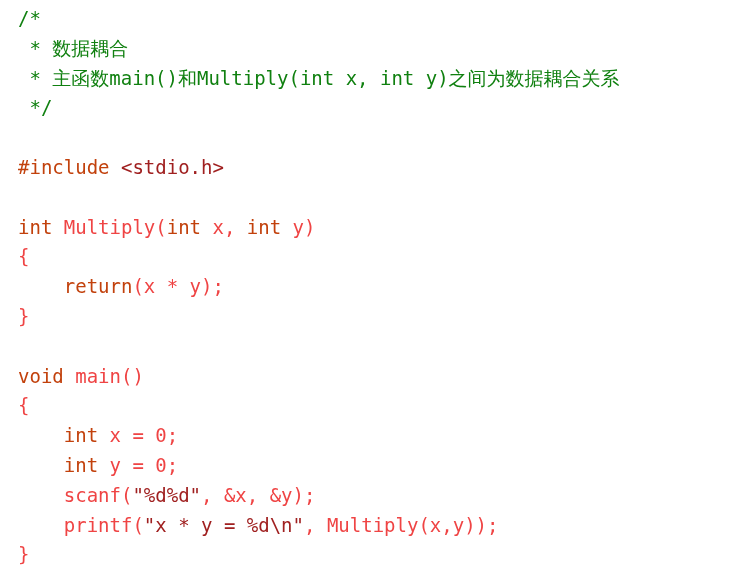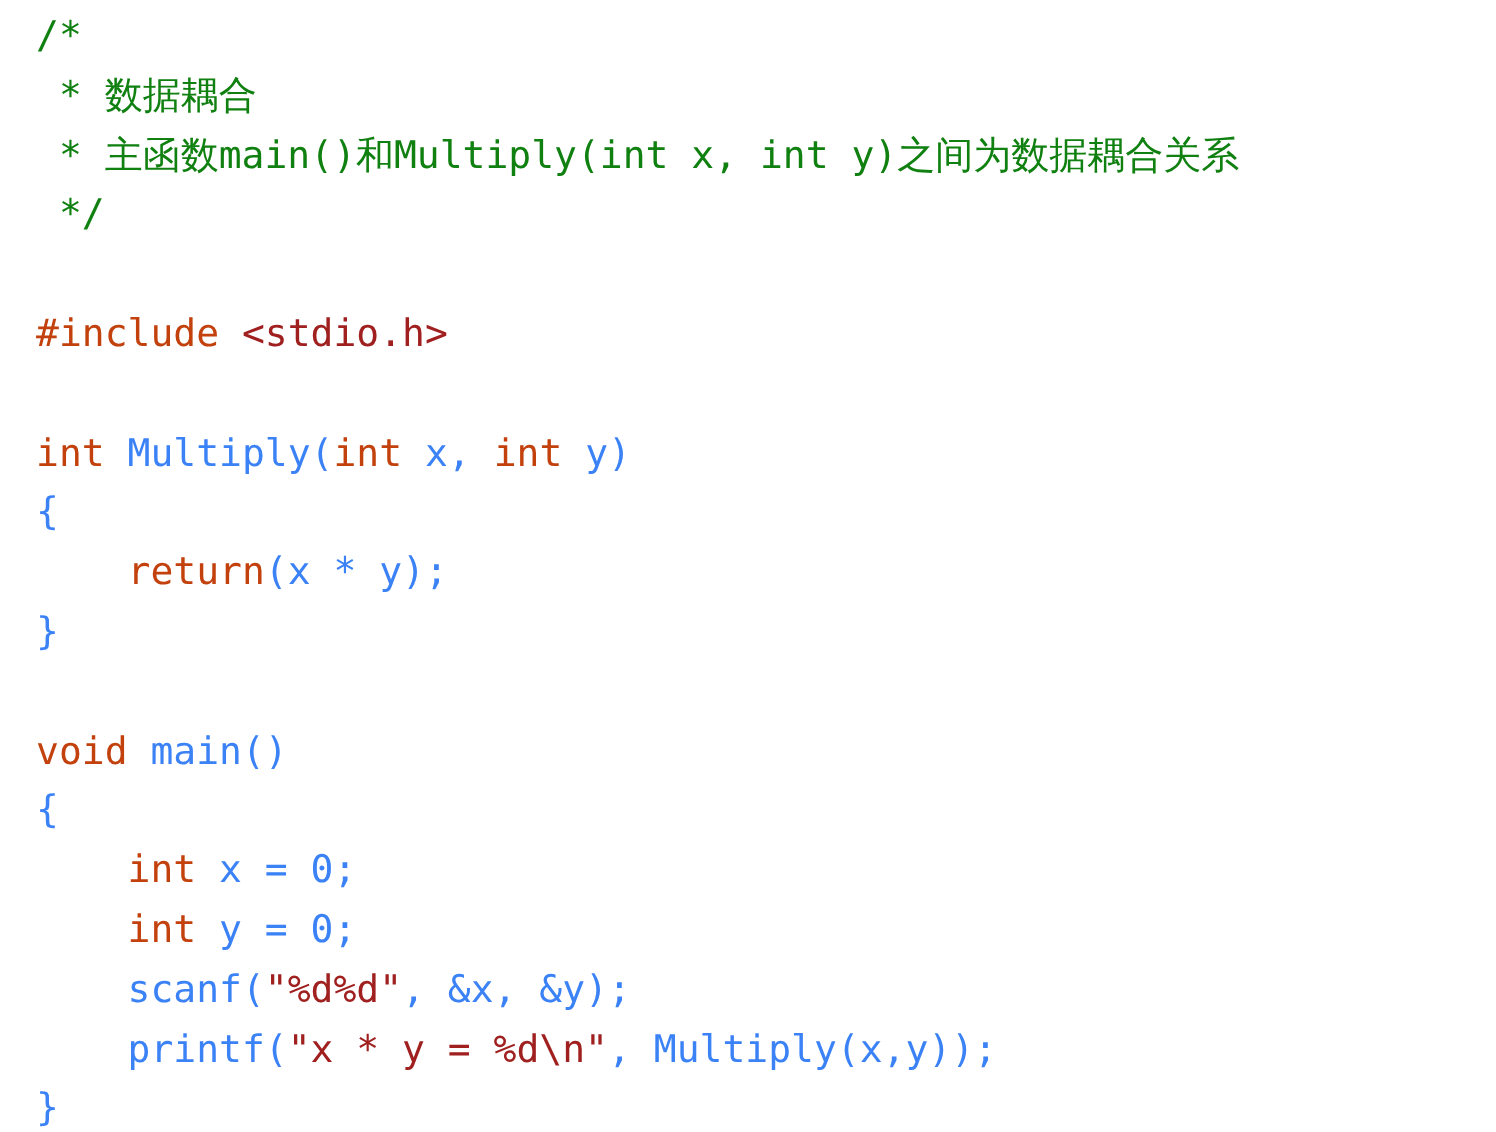--- a/index.html
+++ b/index.html
@@ -21,19 +21,19 @@
     color: #000000;
     -webkit-font-smoothing: antialiased;
   }
   .code-line {
     white-space: pre;
     min-height: 29.8px;
   }
   .tok-comment  { color: #108010; }
   .tok-keyword  { color: #c2410c; }
   .tok-string   { color: #a02020; }
-  .tok-plain    { color: #3b82f6; margin-top: 23px; }
+  .tok-plain    { color: #ef4444; margin-top: 23px; }
   .tok-blank    { display: block; }
 </style>
 </head>
 <body>
 
 <div id="code-listing"><div class="code-line"><span class="tok-comment">/*</span></div><div class="code-line"><span class="tok-comment"> * 数据耦合</span></div><div class="code-line"><span class="tok-comment"> * 主函数main()和Multiply(int x, int y)之间为数据耦合关系</span></div><div class="code-line"><span class="tok-comment"> */</span></div><div class="code-line"><span class="tok-blank">​</span></div><div class="code-line"><span class="tok-keyword">#include </span><span class="tok-string">&lt;stdio.h&gt;</span></div><div class="code-line"><span class="tok-blank">​</span></div><div class="code-line"><span class="tok-keyword">int</span><span class="tok-plain"> Multiply(</span><span class="tok-keyword">int</span><span class="tok-plain"> x, </span><span class="tok-keyword">int</span><span class="tok-plain"> y)</span></div><div class="code-line"><span class="tok-plain">{</span></div><div class="code-line"><span class="tok-plain">    </span><span class="tok-keyword">return</span><span class="tok-plain">(x * y);</span></div><div class="code-line"><span class="tok-plain">}</span></div><div class="code-line"><span class="tok-blank">​</span></div><div class="code-line"><span class="tok-keyword">void</span><span class="tok-plain"> main()</span></div><div class="code-line"><span class="tok-plain">{</span></div><div class="code-line"><span class="tok-plain">    </span><span class="tok-keyword">int</span><span class="tok-plain"> x = 0;</span></div><div class="code-line"><span class="tok-plain">    </span><span class="tok-keyword">int</span><span class="tok-plain"> y = 0;</span></div><div class="code-line"><span class="tok-plain">    scanf(</span><span class="tok-string">"%d%d"</span><span class="tok-plain">, &amp;x, &amp;y);</span></div><div class="code-line"><span class="tok-plain">    printf(</span><span class="tok-string">"x * y = %d\n"</span><span class="tok-plain">, Multiply(x,y));</span></div><div class="code-line"><span class="tok-plain">}</span></div></div>
 
 </body></html>

